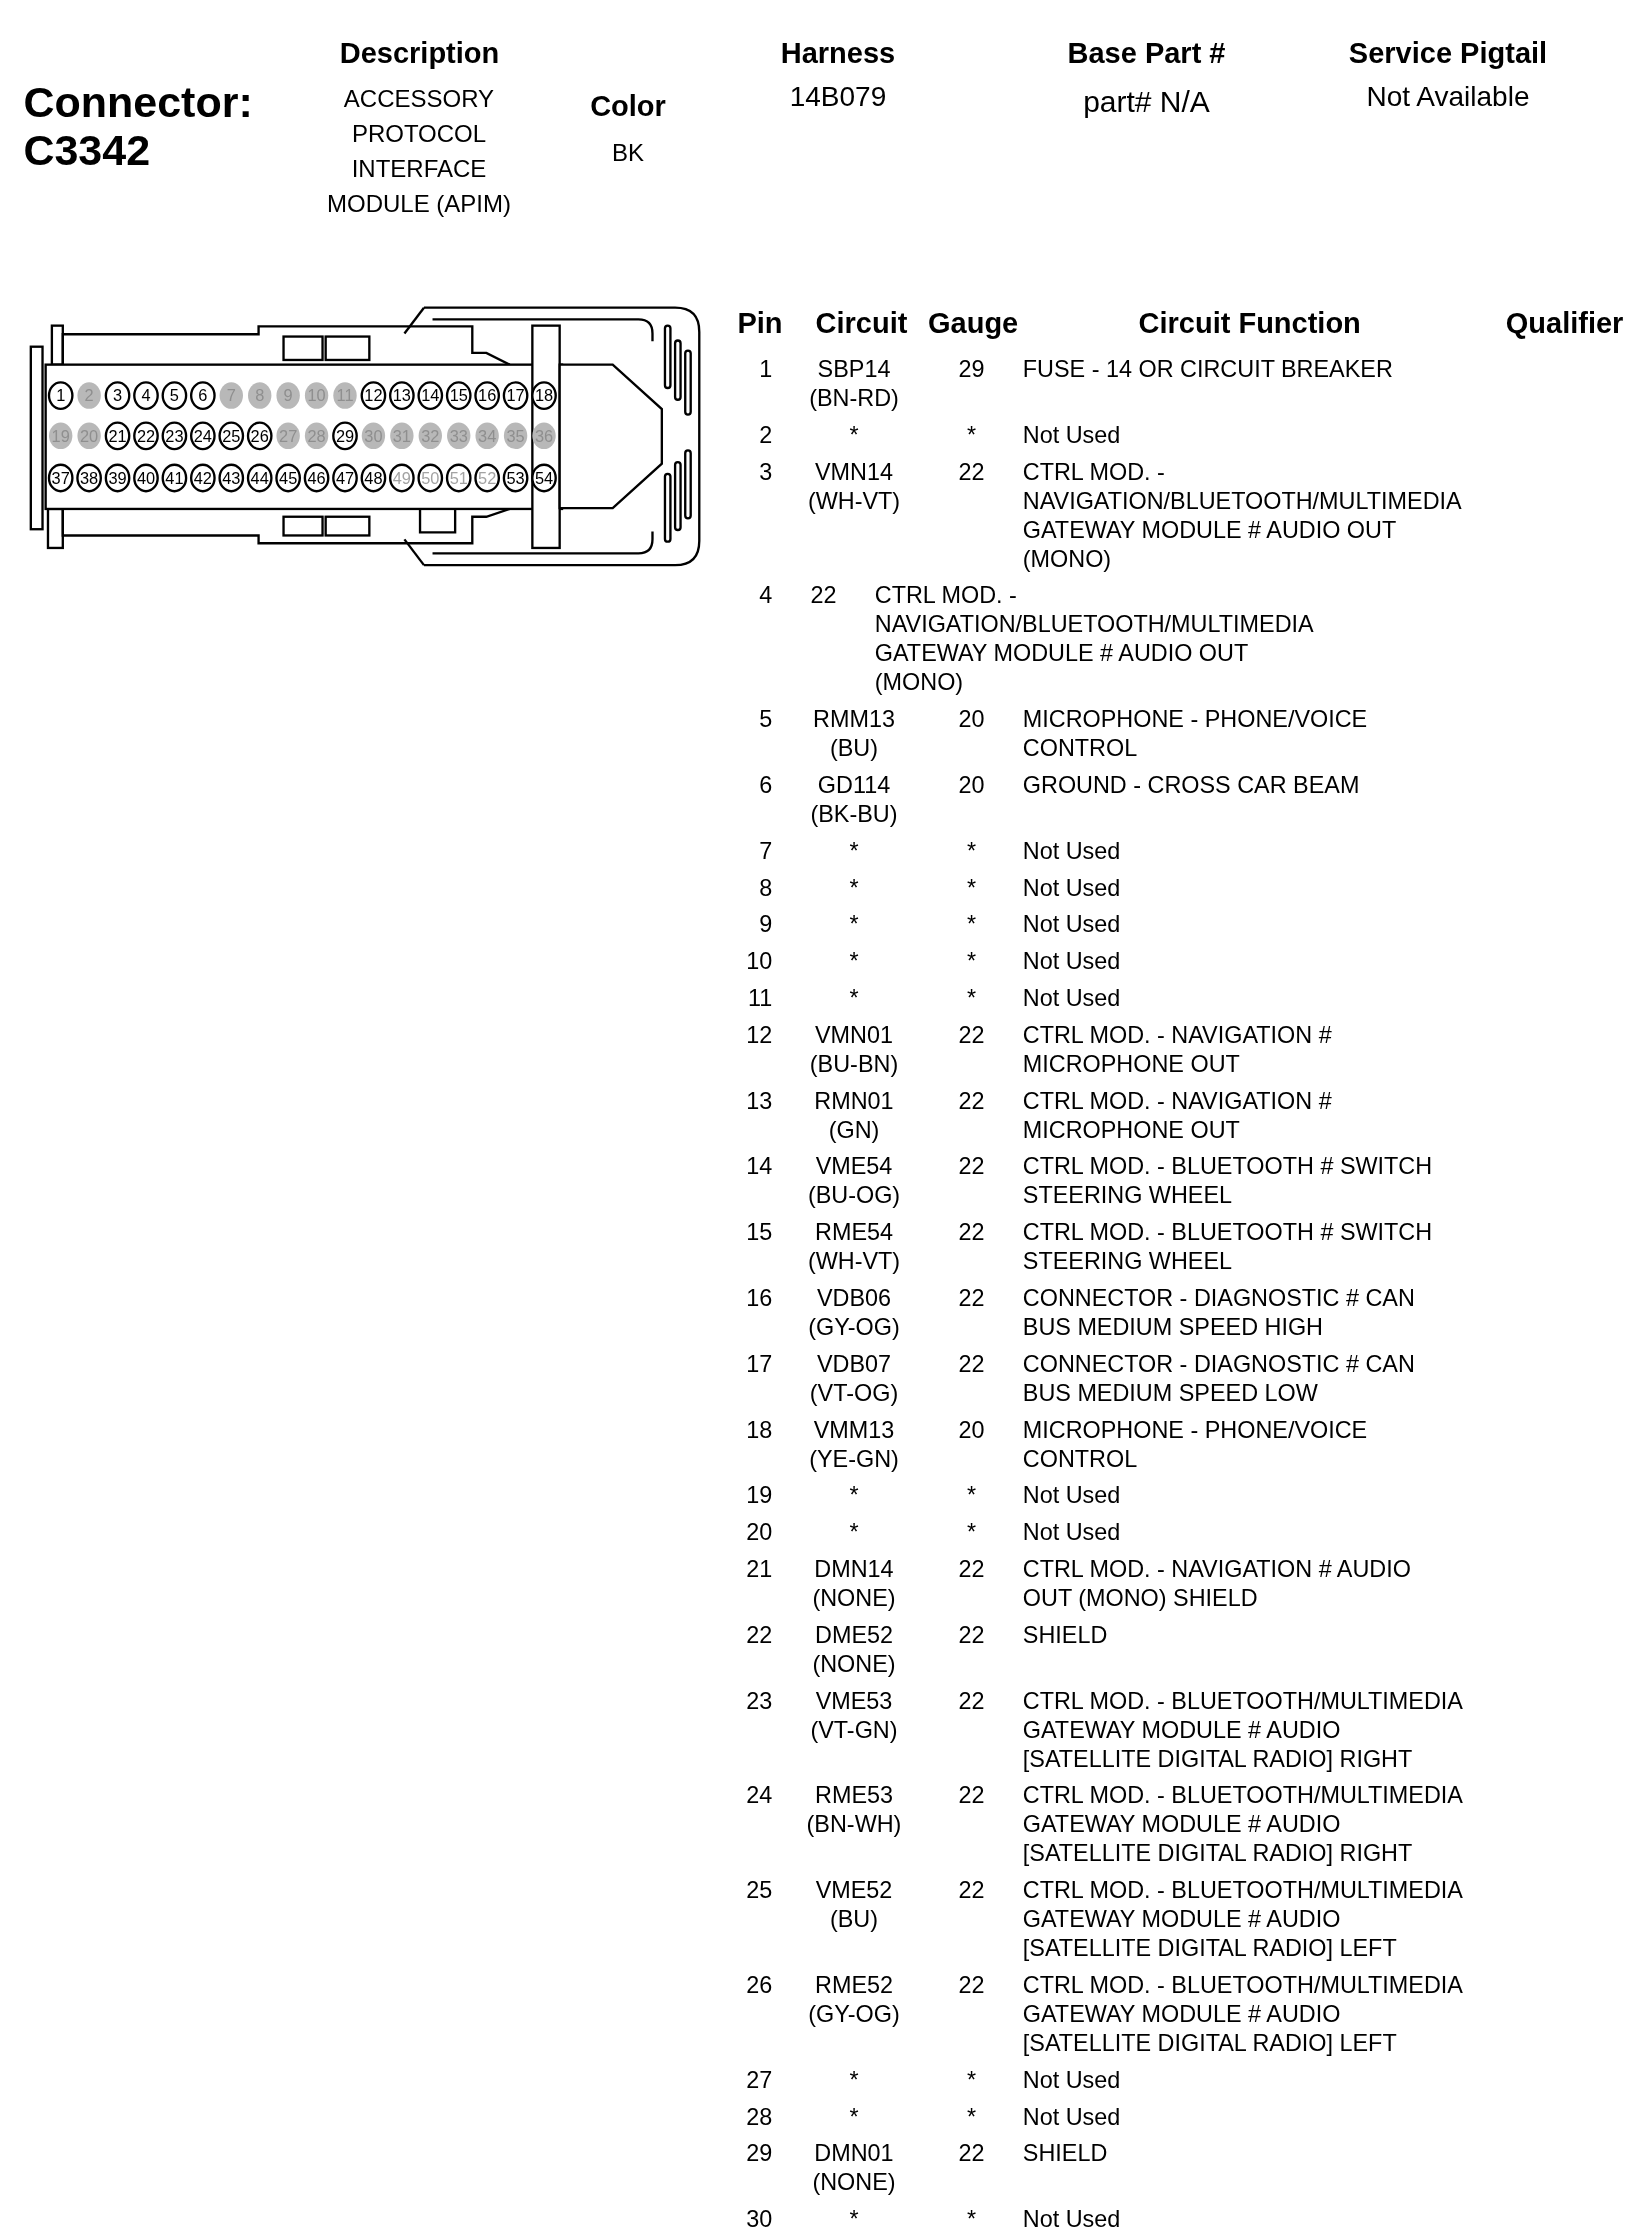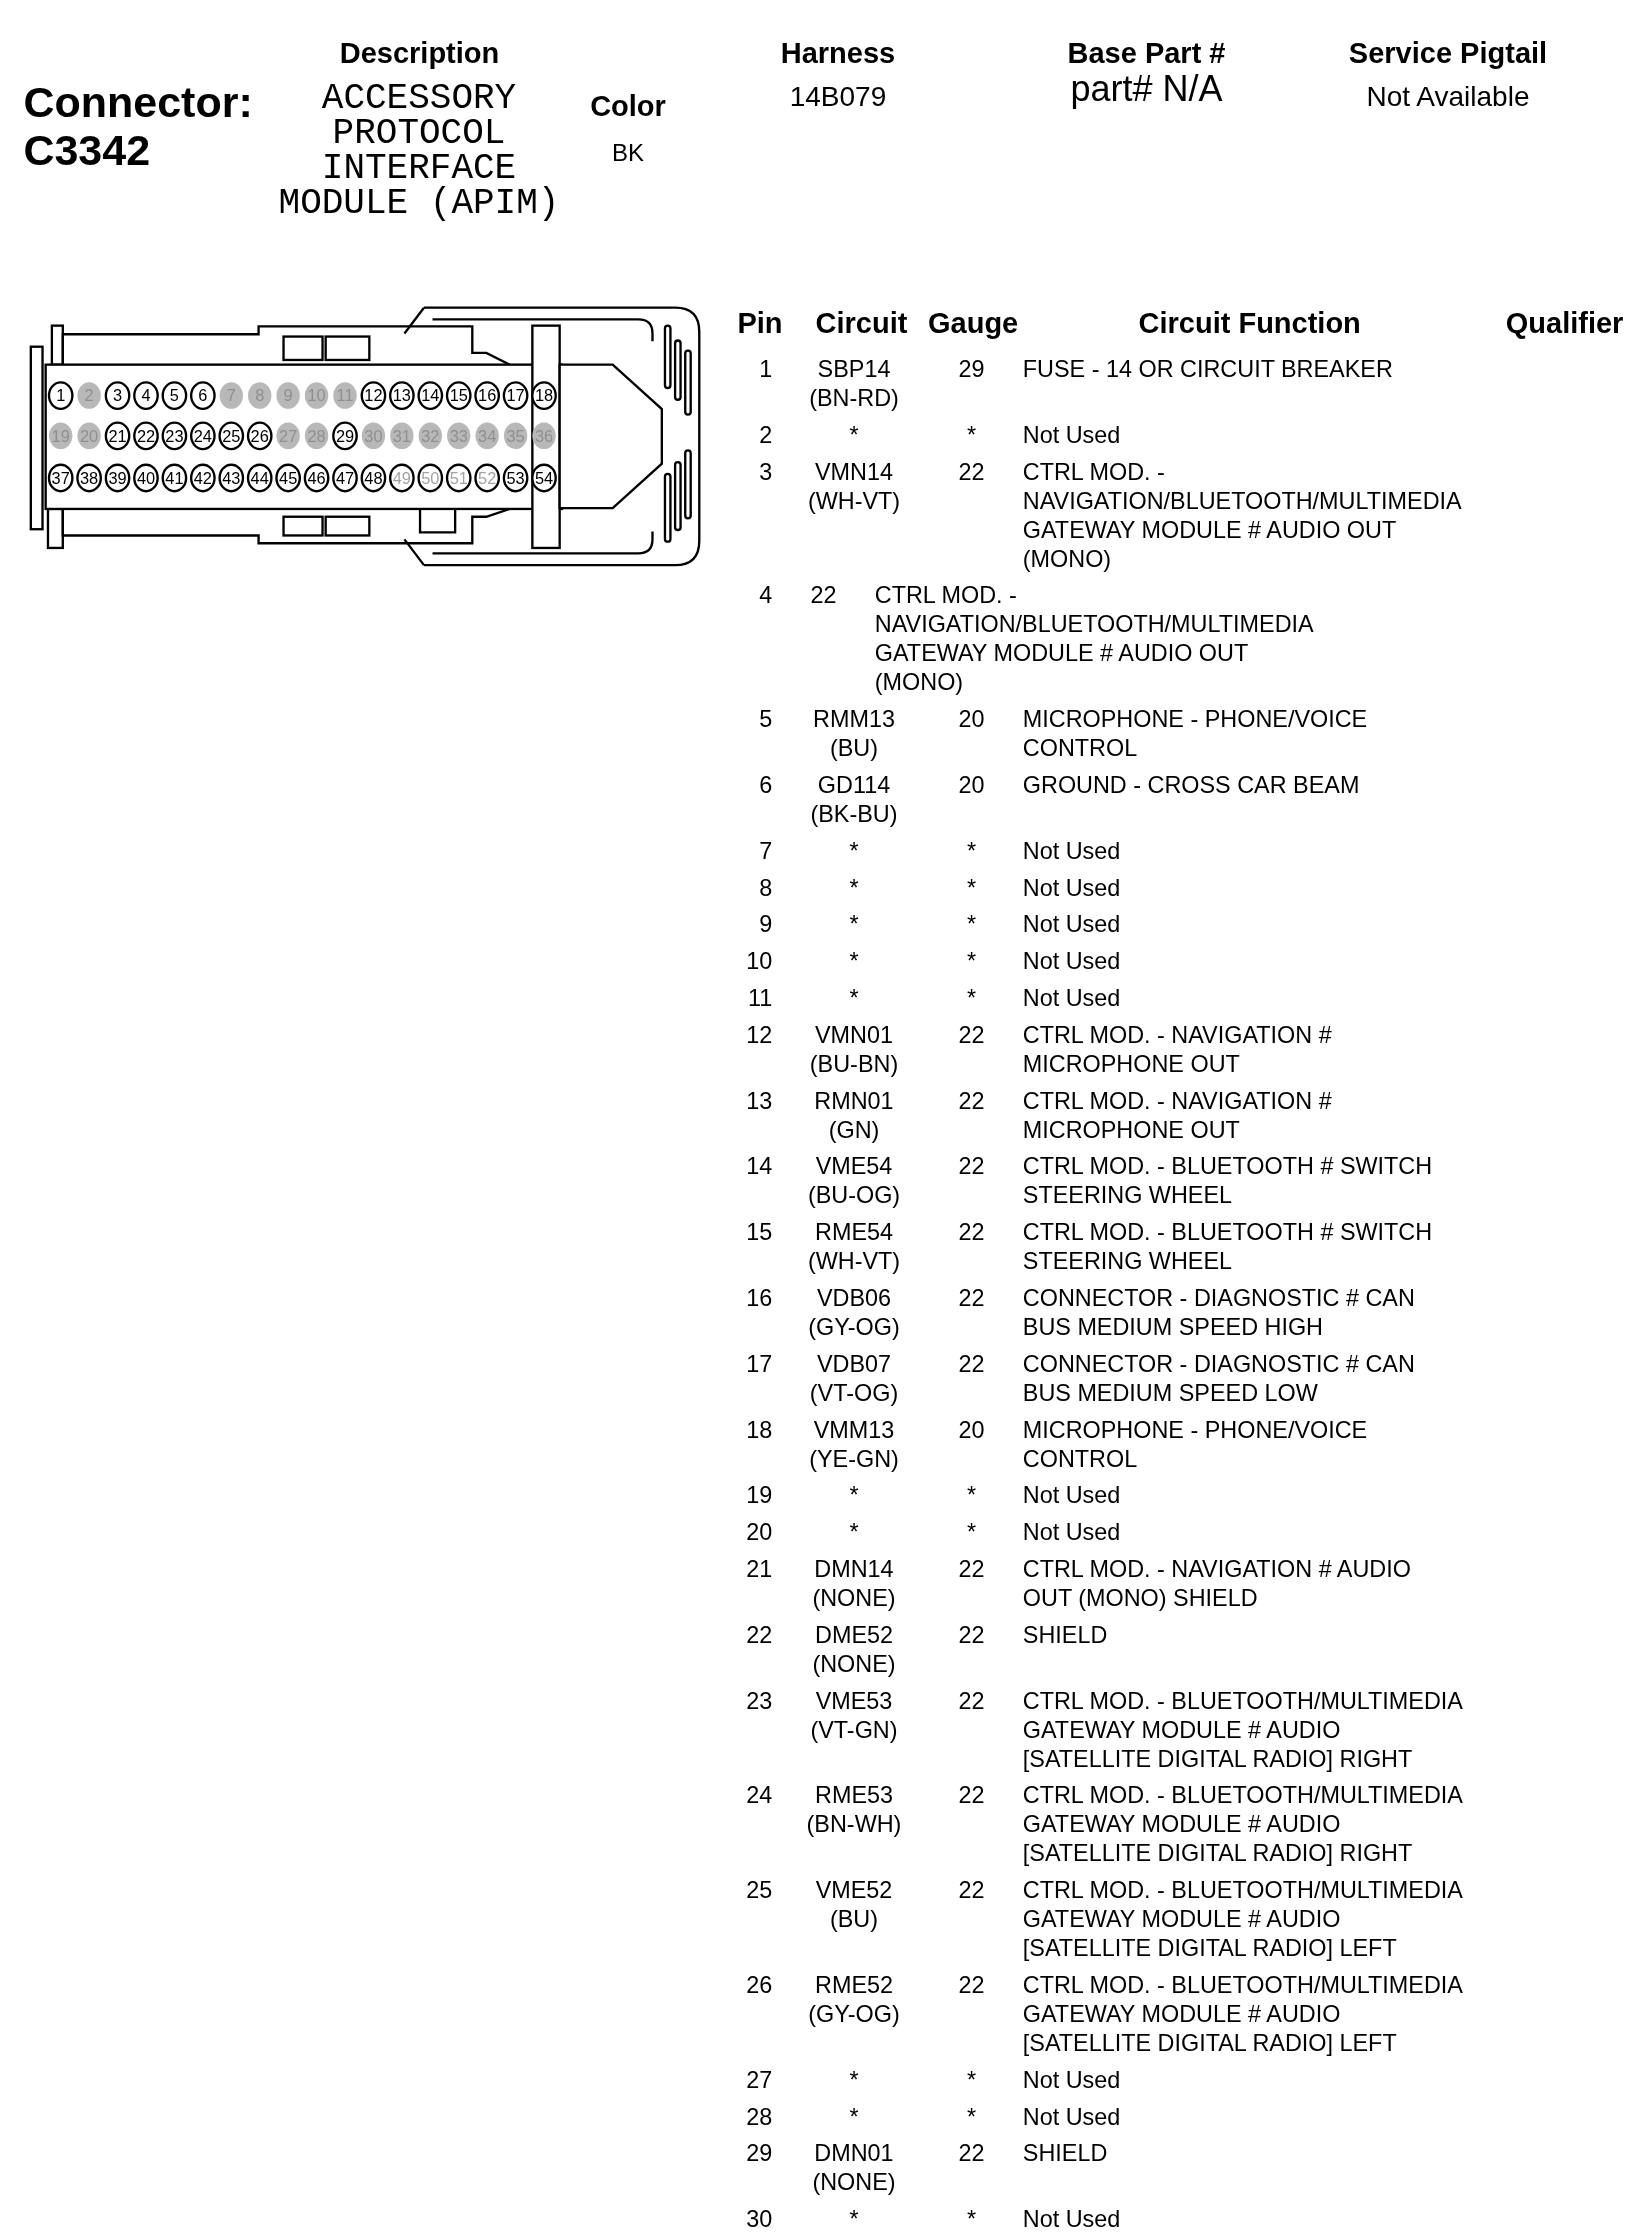--- a/index.html
+++ b/index.html
@@ -5,27 +5,27 @@
   html,body{margin:0;padding:0;}
   body{
     width:1651px;height:2239px;background:#ffffff;color:#000;
     font-family:"Liberation Sans", sans-serif;position:relative;overflow:hidden;
   }
   .abs{position:absolute;}
   .ctr{text-align:center;}
   
   .connector-title{left:23.4px;top:78px;font-size:43px;font-weight:bold;line-height:48px;}
   .desc-label{left:277px;top:37px;width:285px;font-size:29px;font-weight:bold;}
-  .desc-lines{left:265px;top:81px;width:308px;font-size:36px;line-height:35px;font-family:Liberation Mono, monospace;}
+  .desc-lines{left:265px;top:81px;width:308px;font-size:24px;line-height:35px;}
   .color-label{left:581px;top:90px;width:94px;font-size:29px;font-weight:bold;}
   .color-value{left:581px;top:139px;width:94px;font-size:24px;}
   .harness-label{left:760px;top:37px;width:156px;font-size:29px;font-weight:bold;}
   .harness-value{left:760px;top:81px;width:156px;font-size:28px;}
   .basepart-label{left:1045px;top:37px;width:203px;font-size:29px;font-weight:bold;}
-  .basepart-value{left:1045px;top:68px;width:203px;font-size:36px;}
+  .basepart-value{left:1045px;top:85px;width:203px;font-size:30px;}
   .pigtail-label{left:1337px;top:37px;width:222px;font-size:29px;font-weight:bold;}
   .pigtail-value{left:1337px;top:81px;width:222px;font-size:28px;}
   
   .diagram{left:15.6px;top:296px;width:702px;height:273px;}
   
   .pintable{left:725px;top:306px;width:926px;}
   .thead{display:flex;font-weight:bold;font-size:29px;line-height:34px;margin-bottom:15px;}
   .h-pin{width:70px;text-align:center;}
   .h-circuit{width:133px;text-align:center;}
   .h-gauge{width:87px;text-align:center;}

